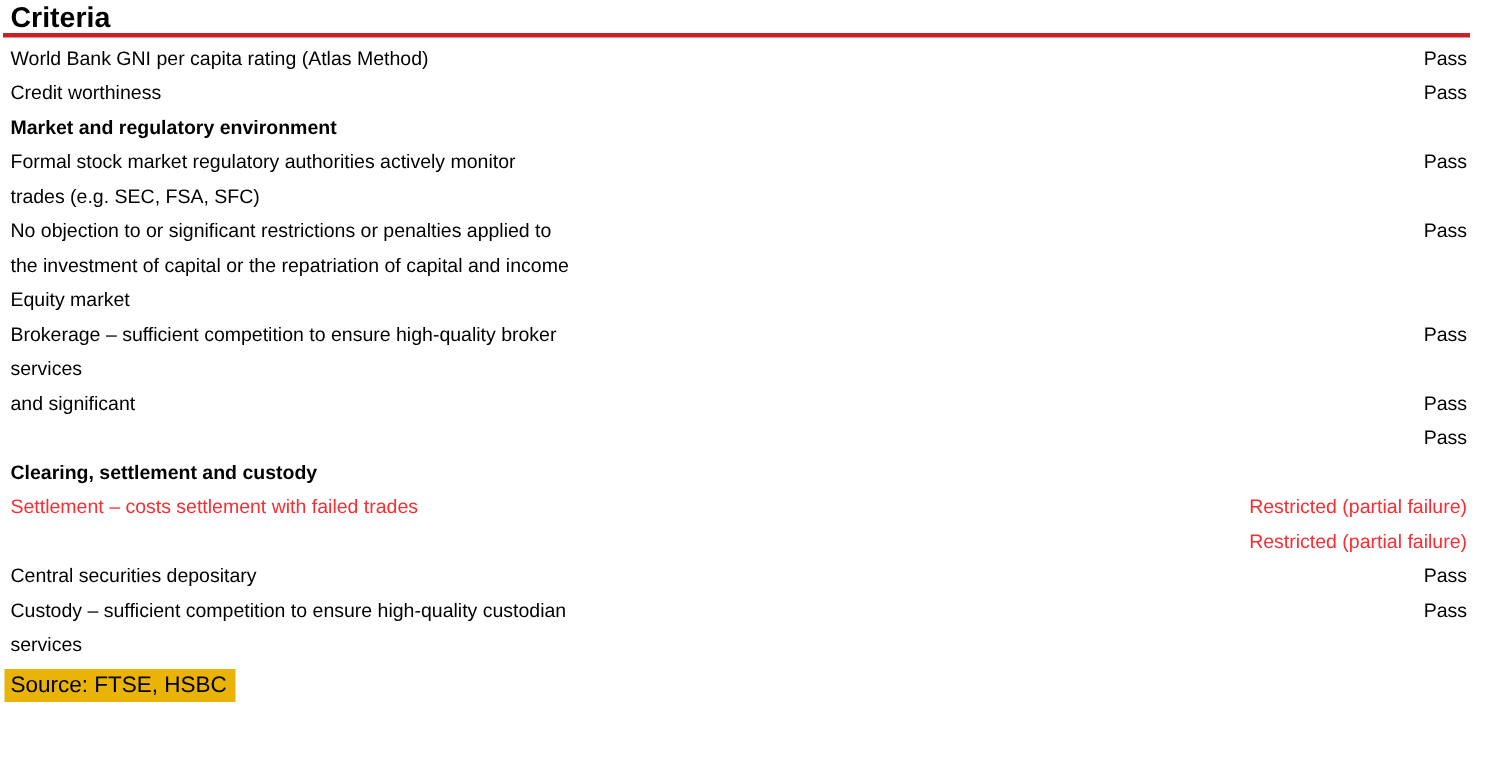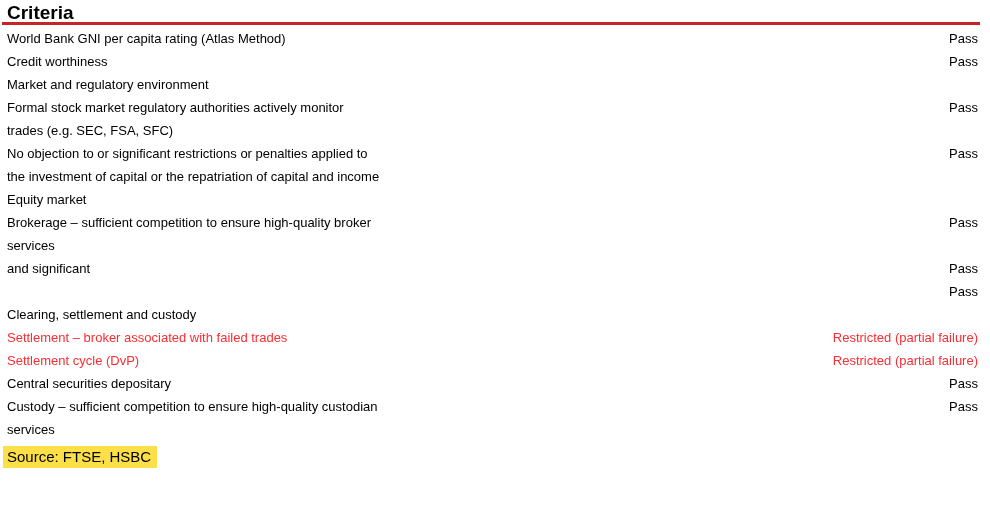--- a/index.html
+++ b/index.html
@@ -38,28 +38,28 @@
     font-size: 13px;
     line-height: 23px;
     justify-content: center;
   }
   .crit { width: 680px; }
   .status {
     flex: 1;
     text-align: right;
     white-space: nowrap;
   }
-  .row.bold .crit { font-weight: normal; }
+  .row.bold .crit { font-weight: bold; }
   .row.red { color: #fa2d32; }
   .source-wrap { margin-top: 5px; }
   .source {
     display: inline-block;
     font-size: 15px;
     line-height: 17px;
-    background: #fde047;
+    background: #eab308;
     margin-left: -4px;
     padding: 2px 6px 3px 4px;
     color: #000000;
   }
 </style>
 </head>
 <body>
 
 <div class="page">
   <div class="hdr">Criteria</div>
@@ -120,28 +120,25 @@
         <div class="status">Pass</div>
       </div>
       <div class="row bold">
         <div class="crit">
           <div>Clearing, settlement and custody</div>
         </div>
         <div class="status"></div>
       </div>
       <div class="row red">
         <div class="crit">
-          <div>Settlement – broker associated with failed trades</div>
+          <div>Settlement – costs settlement with failed trades</div>
         </div>
         <div class="status">Restricted (partial failure)</div>
       </div>
       <div class="row red">
-        <div class="crit">
-          <div>Settlement cycle (DvP)</div>
-        </div>
         <div class="status">Restricted (partial failure)</div>
       </div>
       <div class="row normal">
         <div class="crit">
           <div>Central securities depositary</div>
         </div>
         <div class="status">Pass</div>
       </div>
       <div class="row normal">
         <div class="crit">

